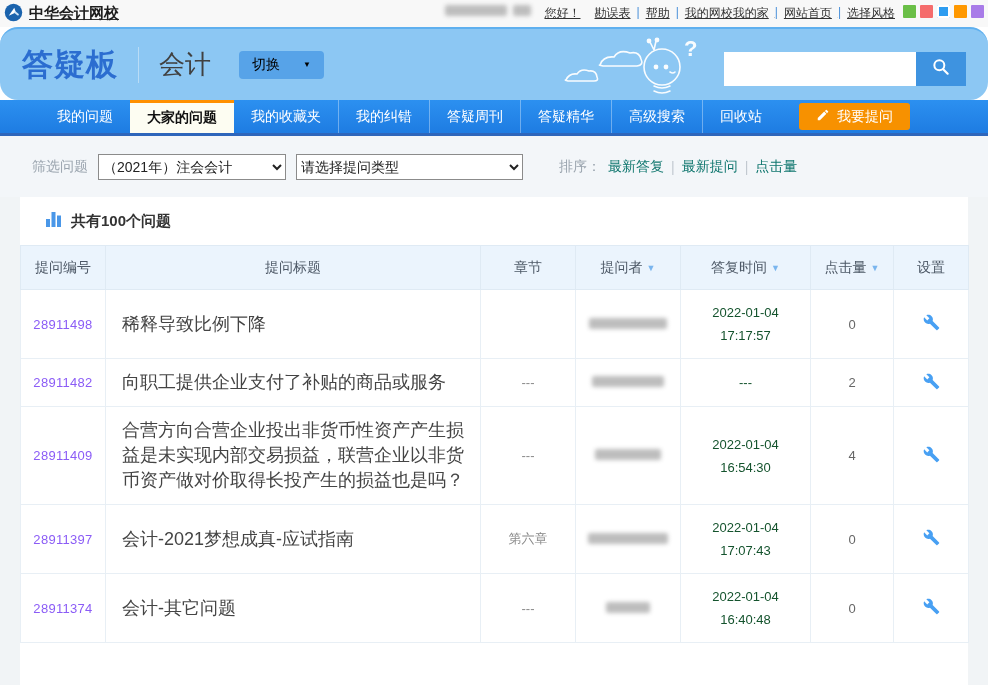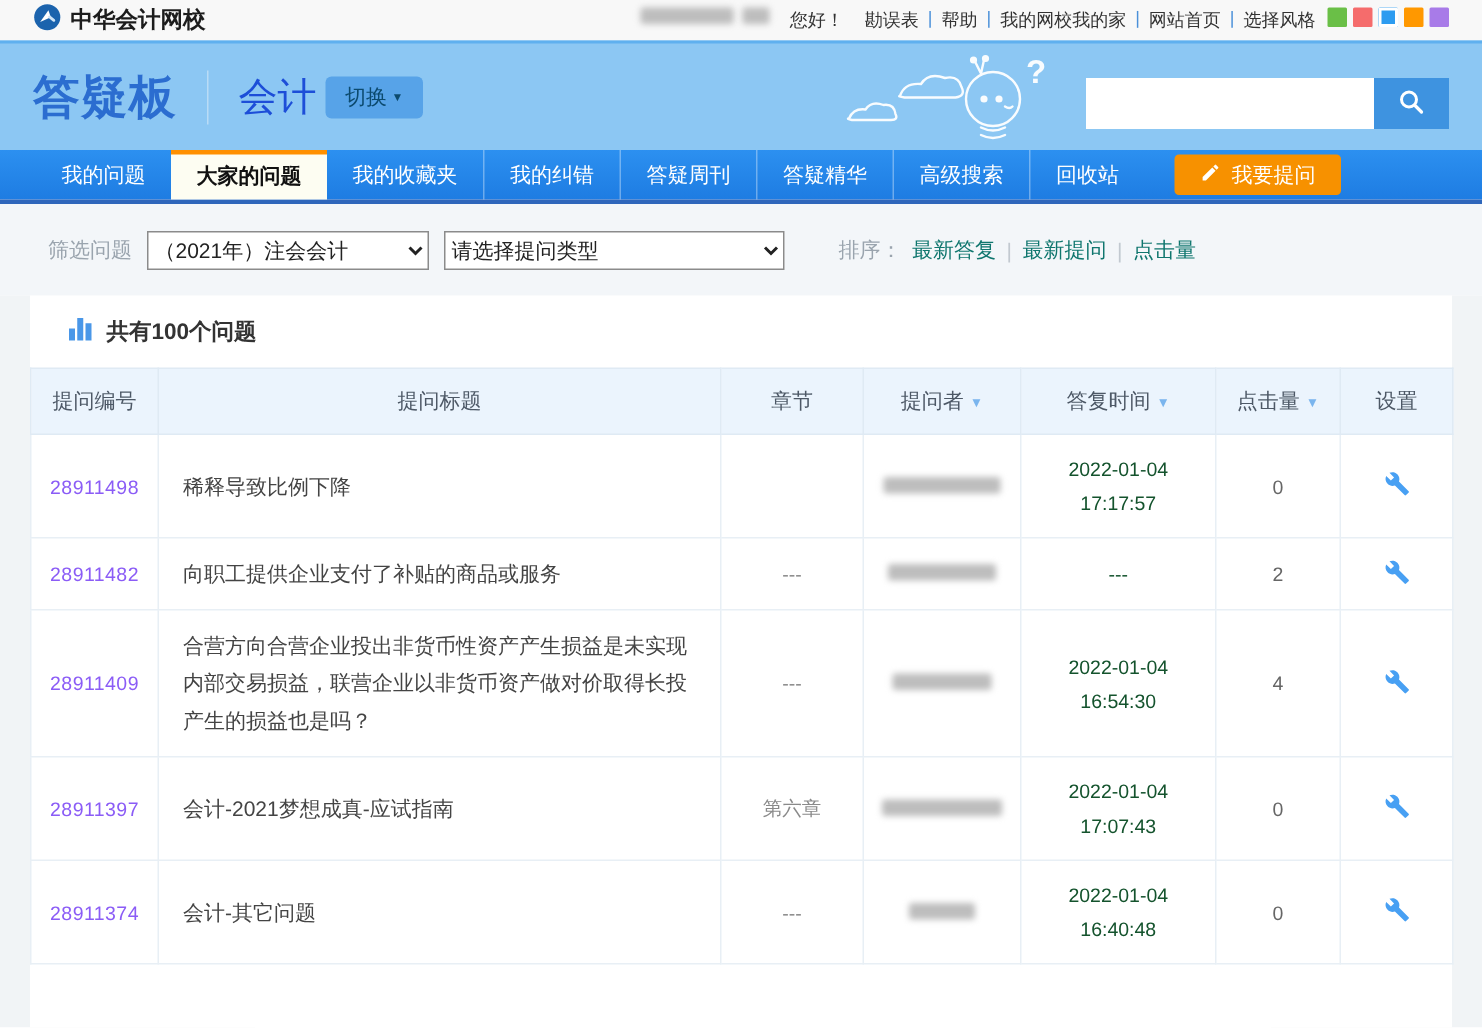--- a/index.html
+++ b/index.html
@@ -1,49 +1,49 @@
 <!DOCTYPE html>
 <html><head>
 <meta charset="utf-8">
 <style>
   * { box-sizing: border-box; margin: 0; padding: 0; }
   html,body { width: 988px; height: 685px; overflow: hidden;
     font-family: "Liberation Sans", "DejaVu Sans", sans-serif; background: #fff; }
 
   
   .topbar { height: 27px; background: #f8f8f8; display: flex; align-items: center;
-    padding: 0 22px; font-size: 12px; color: #333; }
+    padding: 0 4px; font-size: 12px; color: #333; text-decoration: underline; }
   .logo { display: flex; align-items: center; gap: 6px; font-size: 15px; font-weight: bold; color: #1c1c1c; }
   .topbar-right { margin-left: auto; display: flex; align-items: flex-start; }
   .blur-box { background: #bdbdbd; filter: blur(2px); border-radius: 2px; height: 11px; display: inline-block; }
   .topbar-right .greet { margin: 0 10px 0 14px; }
   .toplink { color: #333; text-decoration: none; padding: 0 4px; cursor: pointer; }
   .toppipe { color: #4a90d9; padding: 0 2px; }
   .swatch { width: 13px; height: 13px; display: inline-block; margin-left: 4px; border-radius: 1px; cursor: pointer; }
   .swatch.selected { box-shadow: inset 0 0 0 2px #fff; }
 
   
   .banner { height: 73px; background: #8cc7f3; border-top: 2px solid #5fb0ef;
-    display: flex; align-items: center; padding: 0 22px; }
+    display: flex; align-items: center; padding: 0 22px; border-radius: 18px; }
   .board-title { color: #2b6dd0; font-size: 31px; font-weight: bold; letter-spacing: 1px; }
   .banner-divider { width: 1px; height: 36px; background: #b9dcf6; margin: 0 20px; }
-  .subject { font-size: 26px; color: #1d4ed8; margin-right: 6px; text-align: right; }
-  .switch-btn { background: #57a3e8; color: #0c4a6e; font-size: 14px; padding: 5px 13px;
-    border: none; border-radius: 4px; cursor: pointer; display: flex; align-items: center; gap: 3px; }
+  .subject { font-size: 26px; color: #404040; margin-right: 28px; text-align: right; }
+  .switch-btn { background: #57a3e8; color: #000000; font-size: 14px; padding: 5px 13px;
+    border: none; border-radius: 4px; cursor: pointer; display: flex; align-items: center; gap: 23px; }
   .switch-btn .caret { font-size: 8px; }
   .banner-right { margin-left: auto; display: flex; align-items: flex-end; }
   .decor { margin-right: 6px; margin-bottom: -4px; }
   .searchbox { display: flex; margin-bottom: 10px; }
   .search-input { width: 192px; height: 34px; border: none; padding: 0 10px; font-size: 14px; outline: none; }
   .search-btn { width: 50px; height: 34px; background: #3e93e0; border: none; cursor: pointer;
     display: flex; align-items: center; justify-content: center; }
 
   
   .nav { height: 36px; background: linear-gradient(#2c90f0, #1e7ce2);
-    display: flex; align-items: stretch; padding-left: 24px; border-bottom: 3px solid #2e66bb; }
+    display: flex; align-items: stretch; padding-left: 40px; border-bottom: 3px solid #2e66bb; }
   .nav-tab { color: #fff; font-size: 14px; display: flex; align-items: center;
     padding: 0 17px; cursor: pointer; text-decoration: none; }
   .nav-tab:not(:first-child):not(.active) { border-left: 1px solid rgba(255,255,255,.35); }
   .nav-tab.active { background: #fdfdf2; color: #111; font-weight: bold;
     border-top: 3px solid #ff9000; border-left: none; }
   .nav-tab.active + .nav-tab { border-left: none; }
   .ask-btn { margin-left: 20px; align-self: center; background: #f79100; color: #fff;
     border: none; border-radius: 3px; height: 27px; padding: 0 17px; font-size: 14px;
     display: flex; align-items: center; gap: 7px; cursor: pointer; }
 
@@ -67,21 +67,21 @@
   table { width: 100%; border-collapse: collapse; table-layout: fixed; font-size: 13px; }
   col.c-id { width: 85px; } col.c-title { width: 375px; } col.c-chap { width: 95px; }
   col.c-asker { width: 105px; } col.c-time { width: 130px; } col.c-clicks { width: 83px; }
   col.c-set { width: 75px; }
   thead th { background: #ebf4fd; height: 44px; font-weight: normal; color: #4d5866;
     font-size: 14px; border: 1px solid #dfeaf4; }
   .sort-caret { color: #7ab5ee; font-size: 9px; margin-left: 4px; vertical-align: 1px; }
   tbody td { border: 1px solid #e8eff5; padding: 11px 8px; text-align: center;
     vertical-align: middle; color: #555; }
   td.qid { color: #8b5cf6; letter-spacing: .3px; }
-  td.title-cell { text-align: left; padding: 11px 16px; font-size: 14px;
+  td.title-cell { text-align: left; padding: 11px 16px; font-size: 18px;
     line-height: 25px; color: #444; cursor: pointer; }
   td.chapter { color: #8a8a8a; }
   td.rtime { color: #14532d; line-height: 23px; }
   td.clicks { color: #666; }
   td.settings svg { cursor: pointer; }
 </style>
 </head>
 <body>
 
 <div class="topbar">

